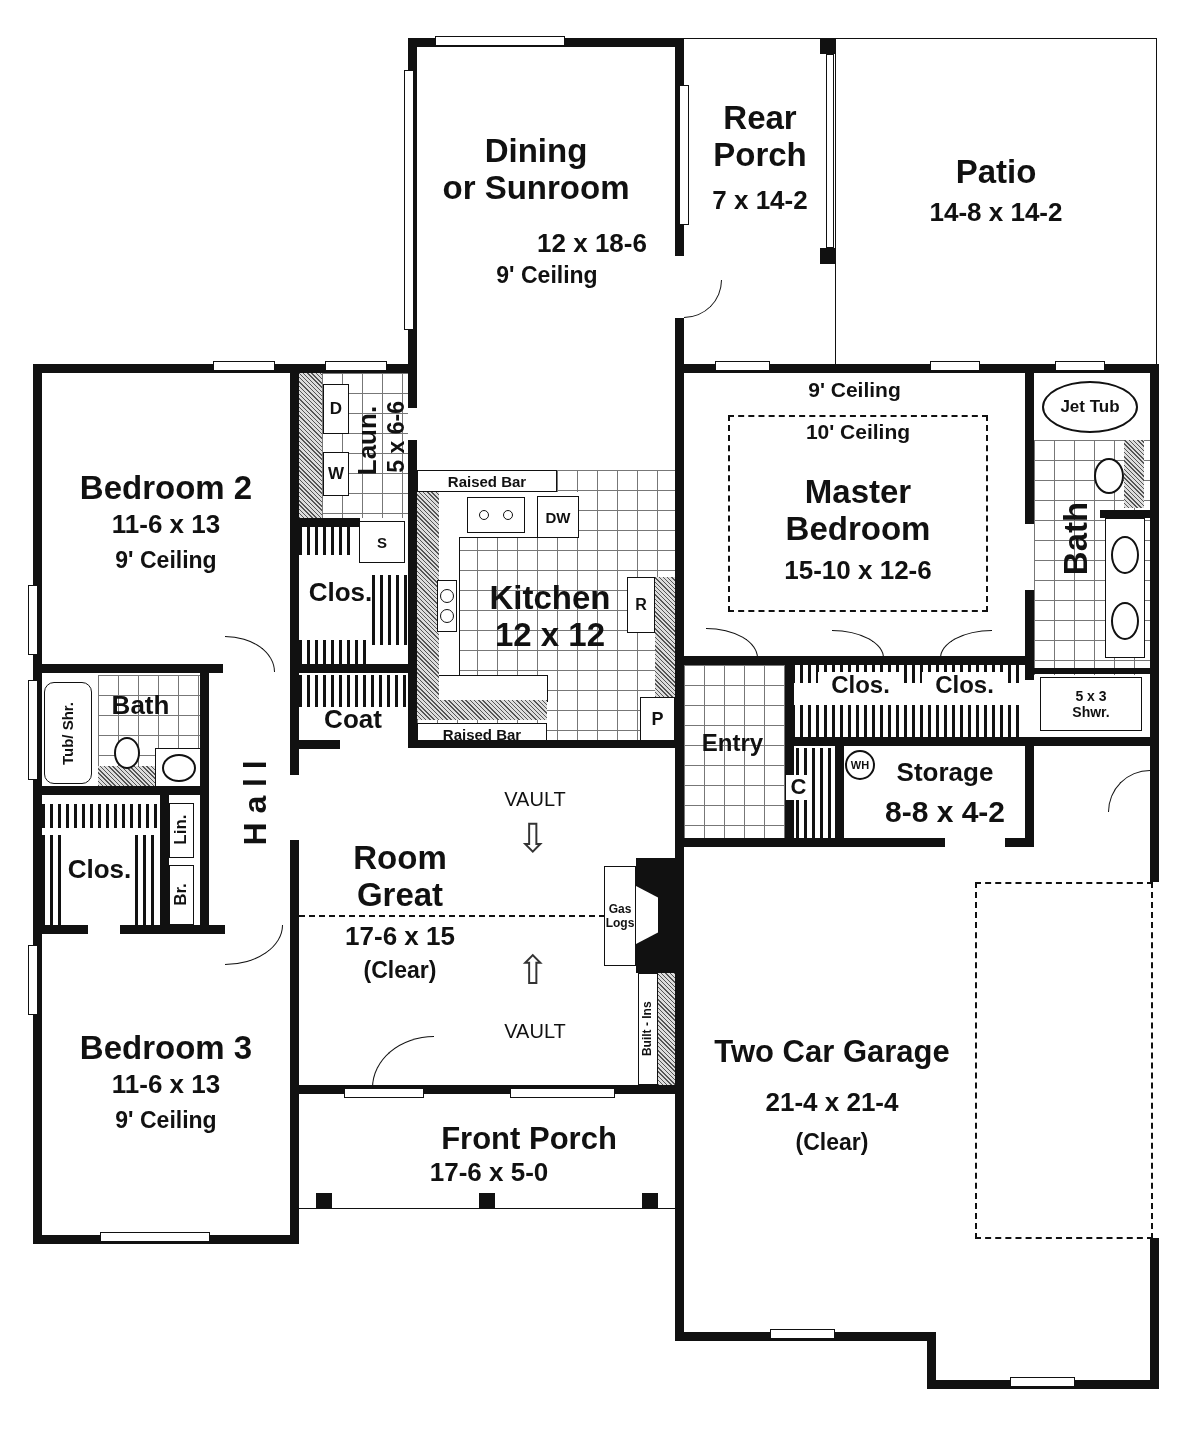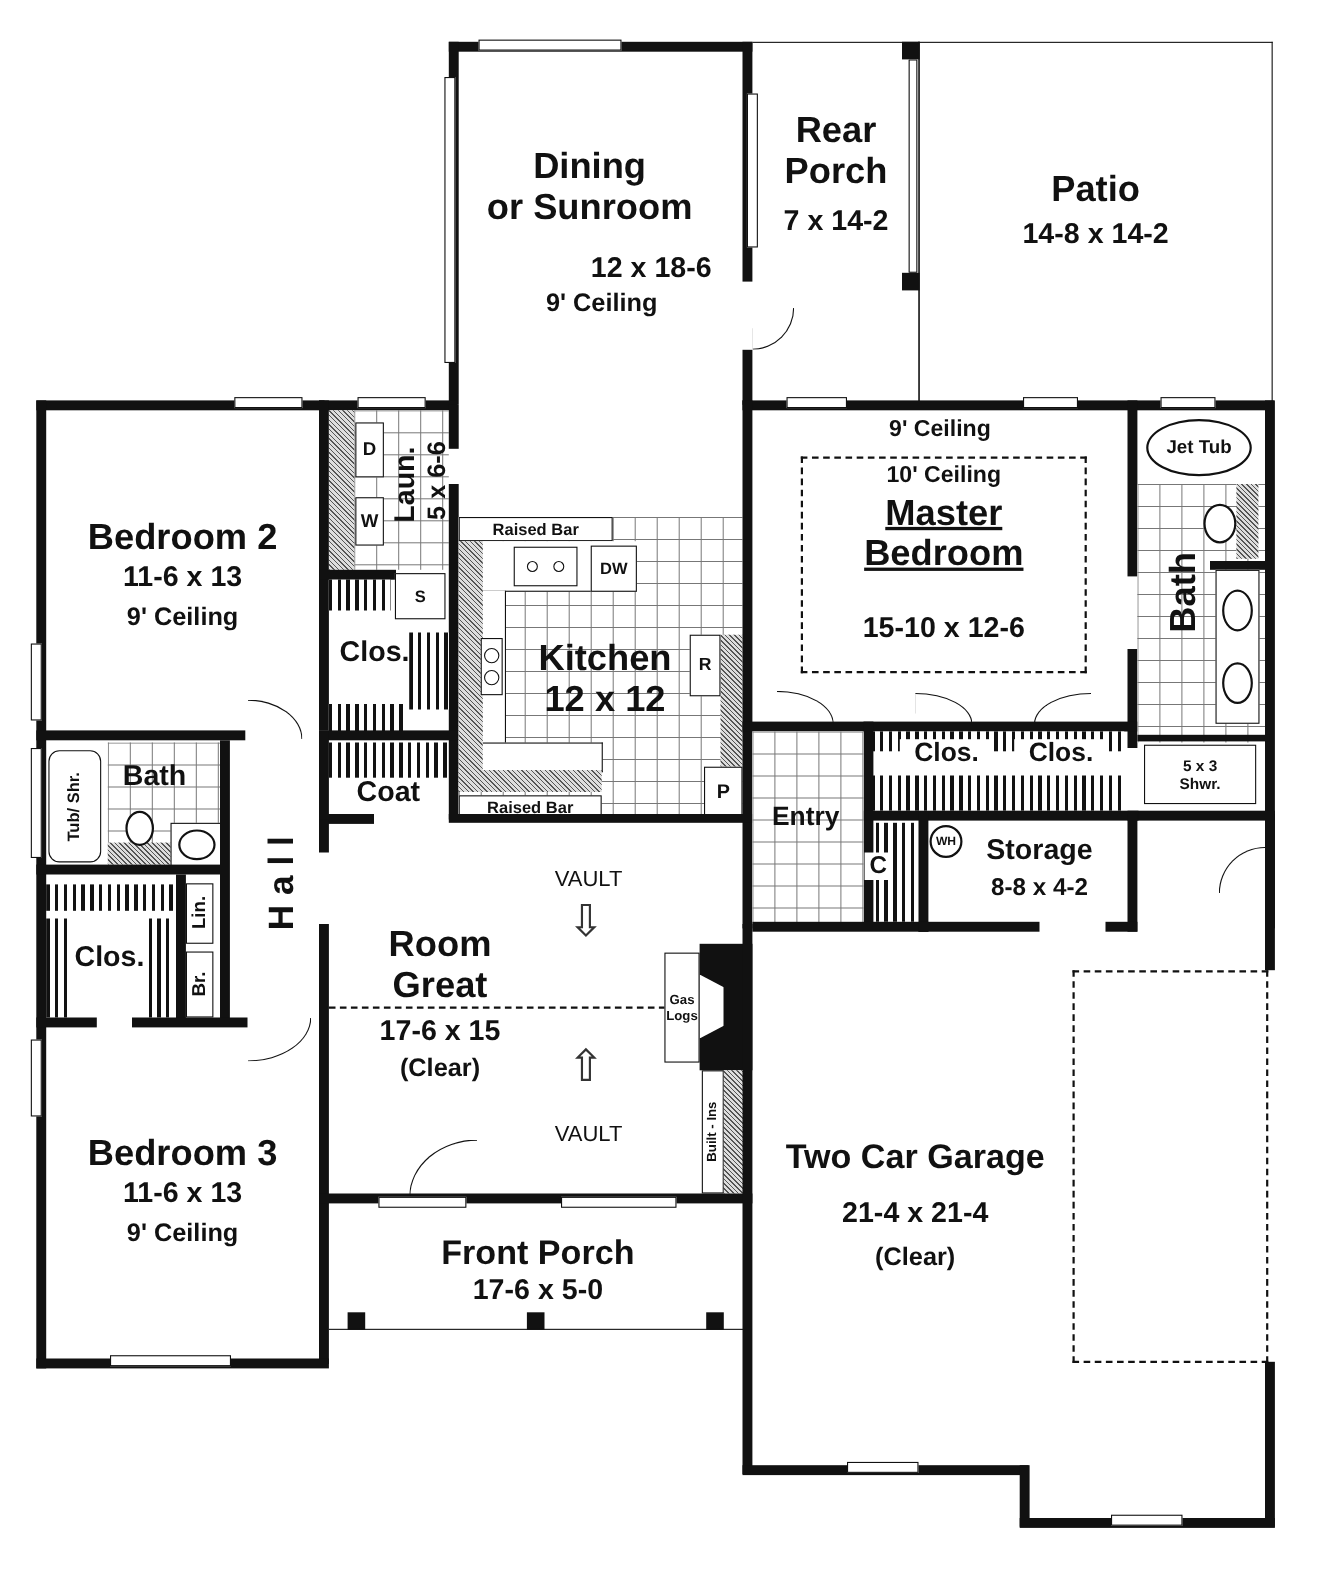--- a/index.html
+++ b/index.html
@@ -125,21 +125,21 @@
   <div class="wall" style="left:675px;top:364px;width:9px;height:480px;"></div>
   <div class="wall" style="left:408px;top:740px;width:276px;height:8px;"></div>
 
   <div class="wall" style="left:1025px;top:364px;width:9px;height:160px;"></div>
   <div class="wall" style="left:1025px;top:590px;width:9px;height:90px;"></div>
   <div class="wall" style="left:1150px;top:364px;width:9px;height:480px;"></div>
   <div class="wall" style="left:675px;top:656px;width:360px;height:9px;"></div>
   <div class="label sm" style="left:684px;top:378px;width:341px;font-size:21px;">9' Ceiling</div>
   <div class="dash" style="left:728px;top:415px;width:260px;height:197px;"></div>
   <div class="label sm" style="left:728px;top:420px;width:260px;font-size:21px;">10' Ceiling</div>
-  <div class="label lg" style="left:728px;top:448px;width:260px;text-decoration:underline;">
+  <div class="label lg" style="left:728px;top:474px;width:260px;">
     <div>Master</div>
     <div>Bedroom</div>
   </div>
   <div class="label md" style="left:728px;top:556px;width:260px;">15-10 x 12-6</div>
   <div class="door" style="left:706px;top:628px;width:52px;height:30px;"></div>
   <div class="door" style="left:832px;top:630px;width:52px;height:28px;"></div>
   <div class="door" style="left:940px;top:630px;width:52px;height:28px;transform:scaleX(-1);"></div>
 
   <div class="tile" style="position:absolute;left:1034px;top:440px;width:116px;height:235px;"></div>
   <div class="oval" style="left:1042px;top:381px;width:96px;height:52px;font-size:17px;">Jet Tub</div>
@@ -170,21 +170,21 @@
   <div class="closet" style="position:absolute;left:796px;top:748px;width:35px;height:90px;"></div>
   <div class="label md" style="left:786px;top:775px;width:25px;font-size:22px;background:#fff;">C</div>
   <div class="wall" style="left:684px;top:838px;width:160px;height:9px;"></div>
 
   <div class="wall" style="left:835px;top:740px;width:9px;height:107px;"></div>
   <div class="wall" style="left:1025px;top:740px;width:9px;height:107px;"></div>
   <div class="wall" style="left:835px;top:838px;width:110px;height:9px;"></div>
   <div class="wall" style="left:1005px;top:838px;width:29px;height:9px;"></div>
   <div class="oval" style="left:845px;top:750px;width:30px;height:30px;font-size:11px;">WH</div>
   <div class="label md" style="left:870px;top:758px;width:150px;font-size:26px;">Storage</div>
-  <div class="label sm" style="left:870px;top:795px;width:150px;font-size:22px;">8-8 x 4-2</div>
+  <div class="label sm" style="left:870px;top:795px;width:150px;font-size:30px;">8-8 x 4-2</div>
 
   <div class="tile" style="position:absolute;left:98px;top:675px;width:108px;height:110px;"></div>
   <div class="fix" style="left:44px;top:682px;width:48px;height:102px;border-radius:10px;">
       <span class="vert" style="display:block;font-size:15px;white-space:nowrap;">Tub/ Shr.</span>
     </div>
   <div class="label md" style="left:98px;top:691px;width:85px;font-size:26px;">Bath</div>
   <div class="hatch" style="position:absolute;left:98px;top:766px;width:60px;height:20px;"></div>
   <div class="oval" style="left:114px;top:737px;width:26px;height:32px;"></div>
   <div class="fix" style="left:155px;top:748px;width:48px;height:40px;">
       <span style="width:30px;height:24px;border:2px solid #111;border-radius:50%;"></span>
@@ -233,21 +233,21 @@
   <div class="door" style="left:372px;top:1036px;width:62px;height:52px;transform:scaleX(-1);"></div>
   <div class="win" style="left:344px;top:1088px;width:80px;height:10px;"></div>
   <div class="win" style="left:510px;top:1088px;width:105px;height:10px;"></div>
 
   <div class="label lg" style="left:42px;top:1030px;width:248px;">Bedroom 3</div>
   <div class="label md" style="left:42px;top:1070px;width:248px;">11-6 x 13</div>
   <div class="label sm" style="left:42px;top:1108px;width:248px;">9' Ceiling</div>
   <div class="wall" style="left:33px;top:1235px;width:266px;height:9px;"></div>
   <div class="win" style="left:100px;top:1232px;width:110px;height:10px;"></div>
 
-  <div class="label lg" style="left:299px;top:1122px;width:380px;font-size:31px;">Front Porch</div>
+  <div class="label lg" style="left:299px;top:1122px;width:380px;font-size:31px;padding-left:40px;">Front Porch</div>
   <div class="label md" style="left:299px;top:1158px;width:380px;">17-6 x 5-0</div>
   <div class="post" style="left:316px;top:1193px;"></div>
   <div class="post" style="left:479px;top:1193px;"></div>
   <div class="post" style="left:642px;top:1193px;"></div>
   <div class="thin" style="left:299px;top:1208px;width:380px;height:2px;border-width:1px 0 0 0;"></div>
 
   <div class="wall" style="left:675px;top:840px;width:9px;height:500px;"></div>
   <div class="wall" style="left:1150px;top:740px;width:9px;height:142px;"></div>
   <div class="wall" style="left:1150px;top:1238px;width:9px;height:150px;"></div>
   <div class="wall" style="left:675px;top:1332px;width:260px;height:9px;"></div>

